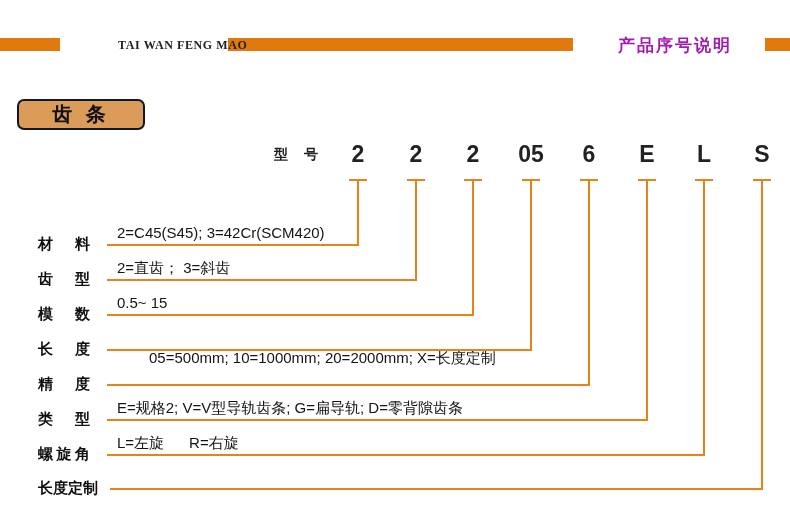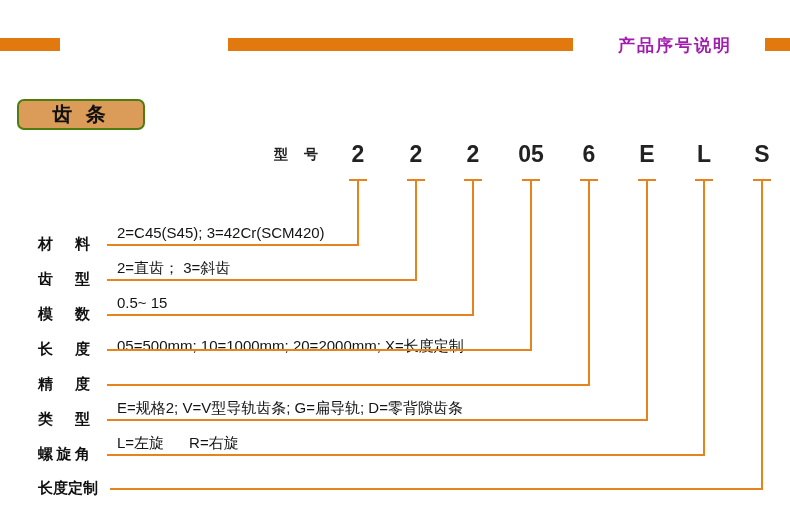--- a/index.html
+++ b/index.html
@@ -14,21 +14,21 @@
   .logo{position:absolute;left:54px;top:5px;width:54px;height:50px;background:#fff;}
   .brand-cn{position:absolute;left:116px;top:10px;font-family:"Liberation Serif", serif;
             font-size:24px;font-weight:bold;color:#3a3a3a;letter-spacing:9px;white-space:pre;}
   .brand-en{position:absolute;left:118px;top:38px;font-family:"Liberation Serif", serif;
             font-size:12px;font-weight:bold;color:#222;letter-spacing:0.6px;white-space:pre;}
   .page-title{position:absolute;left:618px;top:34px;font-size:17px;font-weight:bold;
               color:#a21caf;letter-spacing:2px;white-space:pre;}
 
   
   .badge{position:absolute;left:17px;top:99px;width:128px;height:31px;background:#db9b59;
-         border:2px solid #4d7c0f;border-radius:7px;box-sizing:border-box;
+         border:2px solid #0f172a;border-radius:7px;box-sizing:border-box;
          display:flex;align-items:center;justify-content:center;
          font-size:20px;font-weight:bold;color:#111;letter-spacing:4px;white-space:pre;}
 
   
   .model-label{position:absolute;left:274px;top:146px;font-size:14px;font-weight:bold;
                color:#222;letter-spacing:6px;white-space:pre;}
   .code{position:absolute;top:141px;width:60px;text-align:center;font-size:23px;
         font-weight:bold;color:#222;white-space:pre;}
 
   
@@ -47,20 +47,21 @@
 </head>
 <body>
 
 <div id="page">
 
   <div class="hbar bar-left"></div>
   <div class="hbar bar-mid"></div>
   <div class="hbar bar-right"></div>
 
 
+  <div class="brand-en">TAI WAN FENG MAO</div>
   <div class="page-title">产品序号说明</div>
 
   <div class="badge">齿 条</div>
 
   <div class="model-label">型 号</div>
   <div class="code" style="left:328px;">2</div>
   <div class="code" style="left:386px;">2</div>
   <div class="code" style="left:443px;">2</div>
   <div class="code" style="left:501px;">05</div>
   <div class="code" style="left:559px;">6</div>
@@ -91,21 +92,21 @@
 
   <div class="row-label" style="top:269px;">齿 型</div>
   <div class="row-text" style="top:258px;">2=直齿； 3=斜齿</div>
   <div class="hline" style="top:279px;width:310px;"></div>
 
   <div class="row-label" style="top:304px;">模 数</div>
   <div class="row-text" style="top:293px;">0.5~ 15</div>
   <div class="hline" style="top:314px;width:367px;"></div>
 
   <div class="row-label" style="top:339px;">长 度</div>
-  <div class="row-text" style="top:336px;">05=500mm; 10=1000mm; 20=2000mm; X=长度定制</div>
+  <div class="row-text" style="top:348px;margin-left:32px;">05=500mm; 10=1000mm; 20=2000mm; X=长度定制</div>
   <div class="hline" style="top:349px;width:425px;"></div>
 
   <div class="row-label" style="top:374px;">精 度</div>
   <div class="hline" style="top:384px;width:483px;"></div>
 
   <div class="row-label" style="top:409px;">类 型</div>
   <div class="row-text" style="top:398px;">E=规格2; V=V型导轨齿条; G=扁导轨; D=零背隙齿条</div>
   <div class="hline" style="top:419px;width:541px;"></div>
 
   <div class="row-label" style="top:444px;">螺旋角</div>

